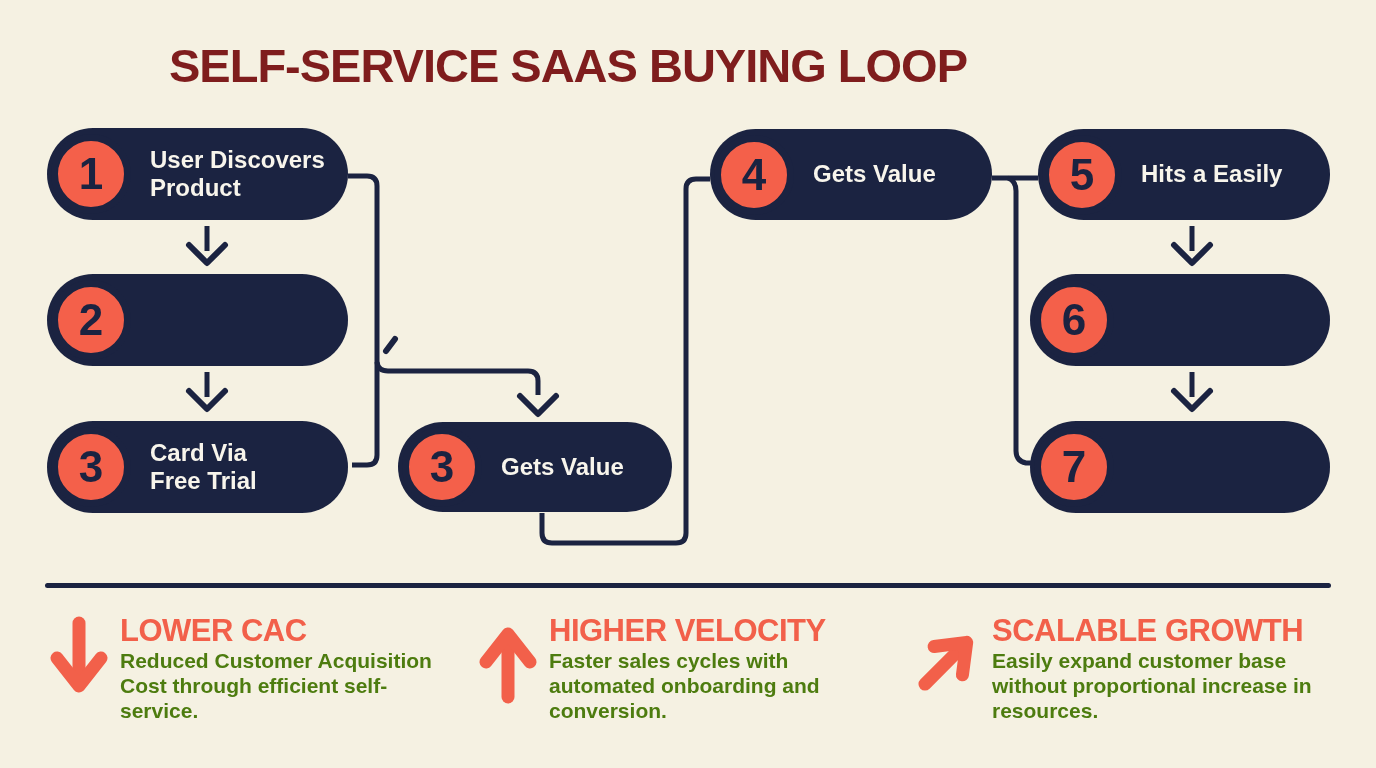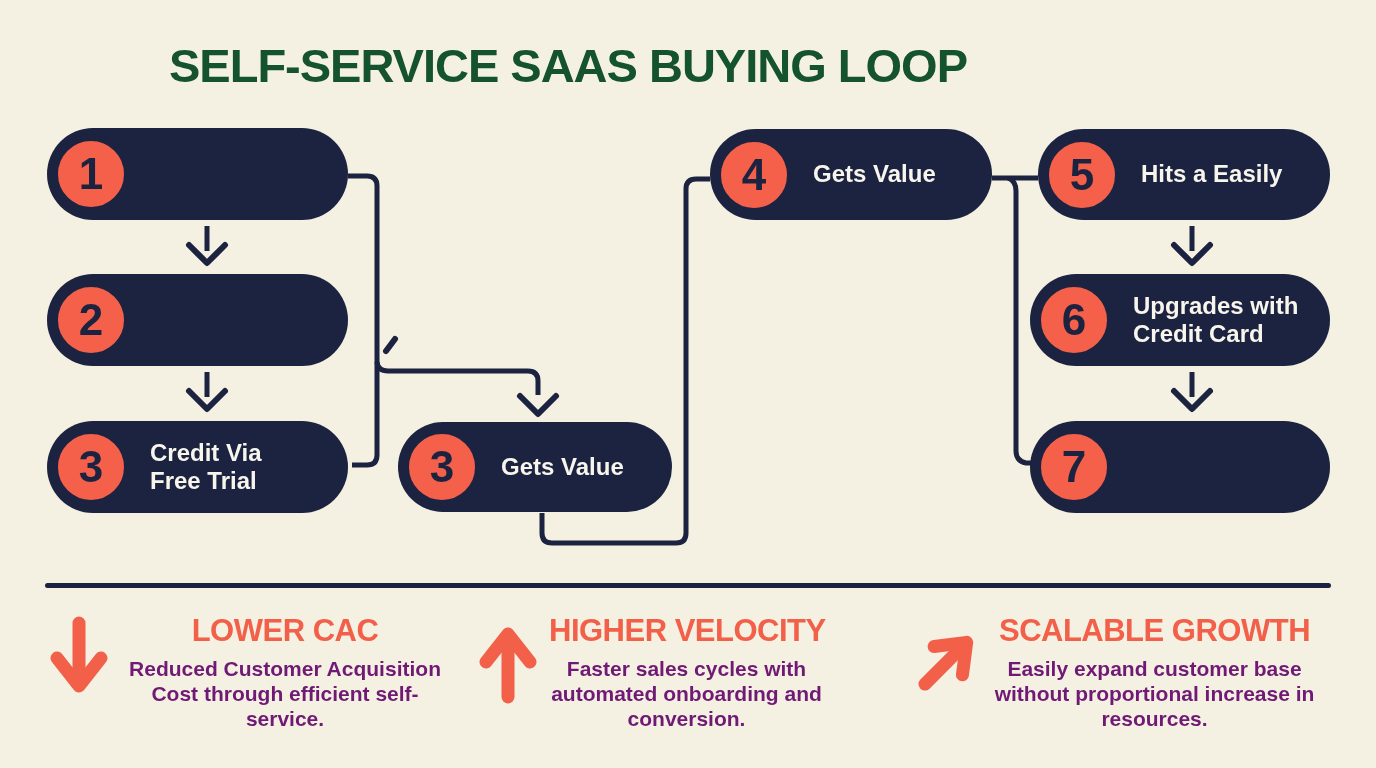--- a/index.html
+++ b/index.html
@@ -6,21 +6,21 @@
   body{
     width:1376px;height:768px;position:relative;overflow:hidden;
     background:#f5f1e2;
     font-family:"Liberation Sans","DejaVu Sans",sans-serif;
     color:#1b2341;
   }
   .canvas{position:absolute;inset:0;}
   .title{
     position:absolute;left:0;top:38px;width:1136px;
     text-align:center;font-size:47px;font-weight:800;letter-spacing:-1px;
-    color:#14532d;
+    color:#7f1d1d;
   }
   svg.connectors{position:absolute;left:0;top:0;z-index:0;}
   .node{
     position:absolute;z-index:1;
     background:#1b2341;border-radius:48px;
     display:flex;align-items:center;
     box-sizing:border-box;padding:0 14px 0 4px;
   }
   .node .num{
     flex:0 0 auto;width:66px;height:66px;border-radius:50%;
@@ -33,27 +33,27 @@
     line-height:1.17;white-space:pre-line;
   }
   .divider{
     position:absolute;left:45px;top:583px;width:1286px;height:5px;
     background:#1b2341;border-radius:3px;z-index:1;
   }
   .benefit{
     position:absolute;display:flex;align-items:flex-start;z-index:1;
   }
   .benefit .bicon{flex:0 0 auto;}
-  .benefit .btext{margin-left:10px;text-align:center;}
+  .benefit .btext{margin-left:10px;}
   .benefit .bhead{
     color:#f2604a;font-size:31px;font-weight:800;letter-spacing:-0.5px;
     line-height:1.1;
   }
   .benefit .bdesc{
-    margin-top:8px;color:#701a75;font-size:21px;font-weight:600;
+    color:#4d7c0f;font-size:21px;font-weight:600;
     line-height:1.2;
   }
   .b1 .bdesc{max-width:330px;}
   .b2 .bdesc{max-width:275px;}
   .b3 .bdesc{max-width:325px;}
 </style>
 </head>
 <body>
 
 <div class="canvas">
@@ -83,45 +83,45 @@
 
     <path d="M542 513 V533 Q542 543 552 543 H676 Q686 543 686 533 V189 Q686 179 696 179 H710" stroke="#1b2341" stroke-width="5"></path>
 
     <path d="M992 178 H1038" stroke="#1b2341" stroke-width="5"></path>
 
     <path d="M1008 178 Q1016 181 1016 191 V451 Q1016 461 1026 463 H1034" stroke="#1b2341" stroke-width="5"></path>
   </svg>
 
   <div class="node" style="left:47px;top:128px;width:301px;height:92px;">
     <div class="num">1</div>
+    <div class="label">User Discovers
+Product</div>
   </div>
   <div class="node" style="left:47px;top:274px;width:301px;height:92px;">
     <div class="num">2</div>
   </div>
   <div class="node" style="left:47px;top:421px;width:301px;height:92px;">
     <div class="num">3</div>
-    <div class="label">Credit Via
+    <div class="label">Card Via
 Free Trial</div>
   </div>
   <div class="node" style="left:398px;top:422px;width:274px;height:90px;">
     <div class="num">3</div>
     <div class="label">Gets Value</div>
   </div>
   <div class="node" style="left:710px;top:129px;width:282px;height:91px;">
     <div class="num">4</div>
     <div class="label">Gets Value</div>
   </div>
   <div class="node" style="left:1038px;top:129px;width:292px;height:91px;">
     <div class="num">5</div>
     <div class="label">Hits a Easily</div>
   </div>
   <div class="node" style="left:1030px;top:274px;width:300px;height:92px;">
     <div class="num">6</div>
-    <div class="label">Upgrades with
-Credit Card</div>
   </div>
   <div class="node" style="left:1030px;top:421px;width:300px;height:92px;">
     <div class="num">7</div>
   </div>
 
   <div class="divider"></div>
 
   <div class="benefit b1" style="left:48px;top:614px;">
     <svg class="bicon" width="62" height="92" viewBox="0 0 62 92" fill="none">
       <path d="M31 9 V58" stroke="#f2604a" stroke-width="13" stroke-linecap="round"></path>

